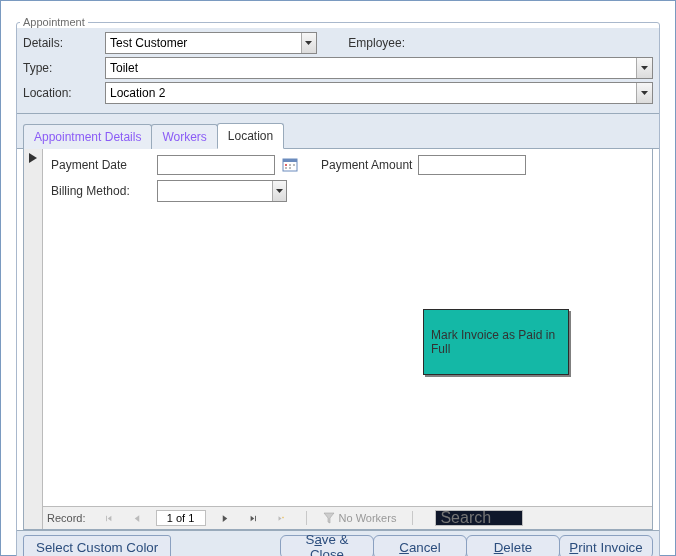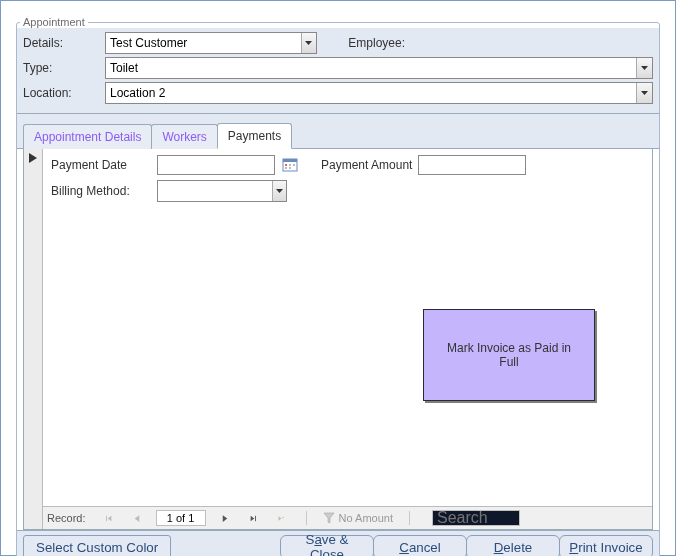--- a/index.html
+++ b/index.html
@@ -19,21 +19,21 @@
 .tab.active{background:#fff;color:#333;border-bottom:1px solid #fff;z-index:2}
 .tab-body{background:#fff;border:1px solid #9ab;margin:0 6px 6px 6px;height:380px;position:relative;border-top:none}
 .subform{position:relative;height:100%;display:flex}
 .rowmarker{width:18px;background:#ececec;border-right:1px solid #bbb;display:flex;justify-content:center;padding-top:4px}
 .rowmarker svg{width:8px;height:10px}
 .form-area{flex:1;padding:6px 8px;position:relative}
 .form-line{display:flex;align-items:center;gap:6px;margin-bottom:5px}
 .flabel{white-space:nowrap}
 .txtbox{height:18px;border:1px solid #888;padding:0 3px;font:inherit;background:#fff}
 .datebtn{width:18px;height:18px;display:flex;align-items:center;justify-content:center;cursor:pointer}
-.raised-btn{position:absolute;left:380px;top:160px;width:130px;height:50px;background:#c4b5fd;border:1px solid #2b2b2b;box-shadow:2px 2px 0 rgba(0,0,0,.5);display:flex;align-items:center;justify-content:center;text-align:center;cursor:pointer;padding:20px;font-size:12px}
+.raised-btn{position:absolute;left:380px;top:160px;width:130px;height:50px;background:#14b8a6;border:1px solid #2b2b2b;box-shadow:2px 2px 0 rgba(0,0,0,.5);display:flex;align-items:center;justify-content:center;cursor:pointer;padding:7px;font-size:12px}
 .recordnav{position:absolute;left:0;right:0;bottom:0;height:22px;border-top:1px solid #bcbcbc;background:#f0f0f0;display:flex;align-items:center;font-size:11px;color:#555;padding:0 4px;gap:10px}
 .navlbl{margin-right:4px}
 .navbtn{width:18px;height:16px;border:none;background:transparent;display:flex;align-items:center;justify-content:center;cursor:pointer;color:#555}
 .navbtn.dis{color:#bbb;cursor:default}
 .navcount{height:14px;width:48px;border:1px solid #bfbfbf;background:#fff;text-align:center;padding:0;font:inherit;font-size:11px}
 .sep{width:1px;height:14px;background:#c8c8c8;margin:0 6px}
 .filter-ico{display:flex;align-items:center;gap:4px;color:#999}
 .search-box{height:14px;width:78px;border:1px solid #bfbfbf;background:#0f172a;font:inherit;font-size:16px;color:#9a9a9a;padding:0 4px;margin-left:6px}
 .footer{position:absolute;left:0;right:0;bottom:0;height:32px;background:#e2e9f2;border-top:1px solid #9ab;display:flex;align-items:center;padding:0 6px;gap:0}
 .footer .left-btn{background:#e4e9f3;border:1px solid #8aa0c0;border-radius:3px;padding:4px 12px;cursor:pointer;color:#2b4d7d}
@@ -81,21 +81,21 @@
                 <path d="M0 0h7L3.5 4z" fill="#333"></path>
               </svg>
             </div>
     </div>
   </div>
 </div>
 
 <div class="tabs-bar">
   <div class="tab">Appointment Details</div>
   <div class="tab">Workers</div>
-  <div class="tab active">Payments</div>
+  <div class="tab active">Location</div>
 </div>
 
 <div class="tab-body">
   <div class="subform">
     <div class="rowmarker">
       <svg viewBox="0 0 8 10">
               <path d="M0 0v10l8-5z" fill="#333"></path>
             </svg>
     </div>
     <div class="form-area">
@@ -161,21 +161,21 @@
                   <path d="M1 0v9l6-4.5z" fill="currentColor"></path>
                   <rect x="8" y="2" width="4" height="1" fill="#e6b84e"></rect>
                   <rect x="9.5" y="0.5" width="1" height="4" fill="#e6b84e"></rect>
                 </svg>
               </button>
         <span class="sep"></span>
         <span class="filter-ico">
           <svg width="12" height="12" viewBox="0 0 12 12">
                   <path d="M1 1h10L7 6v5l-2-1V6z" fill="#ccc" stroke="#999" stroke-width="0.5"></path>
                 </svg>
-          <span>No Amount</span>
+          <span>No Workers</span>
         </span>
         <span class="sep"></span>
         <input class="search-box" placeholder="Search" style="">
       </div>
     </div>
   </div>
 </div>
 
 <div class="footer">
   <button class="left-btn">Select Custom Color</button>

